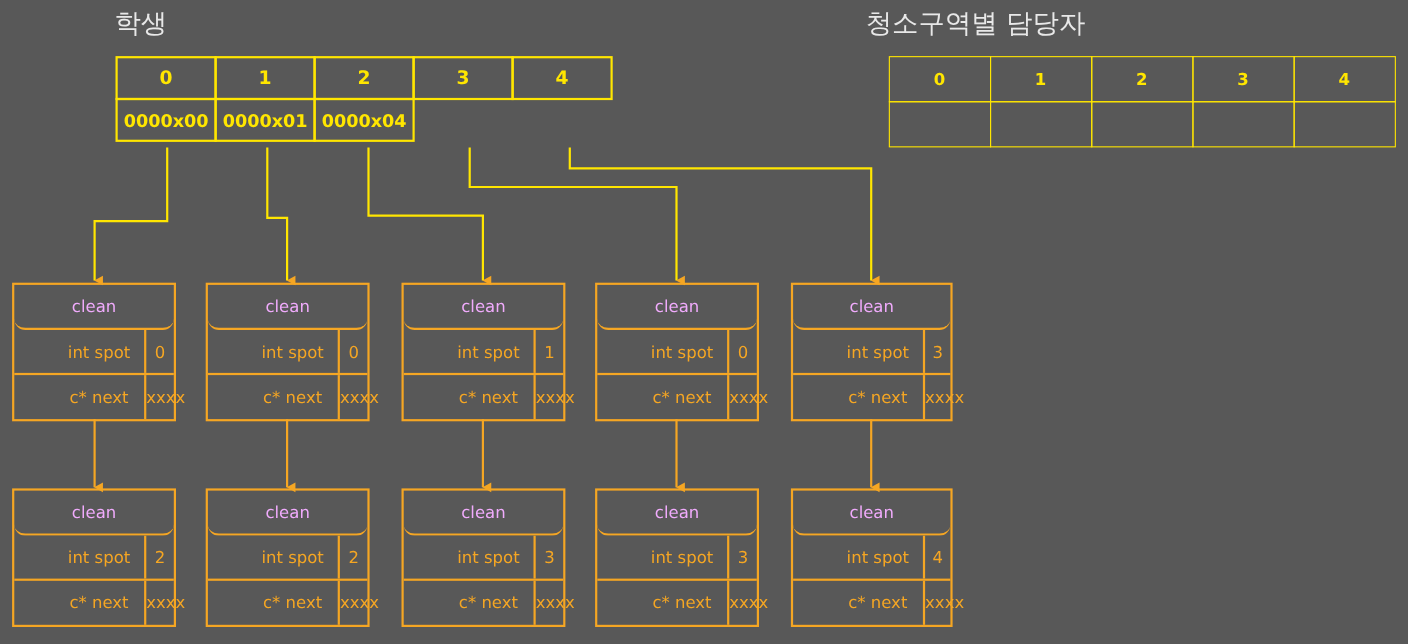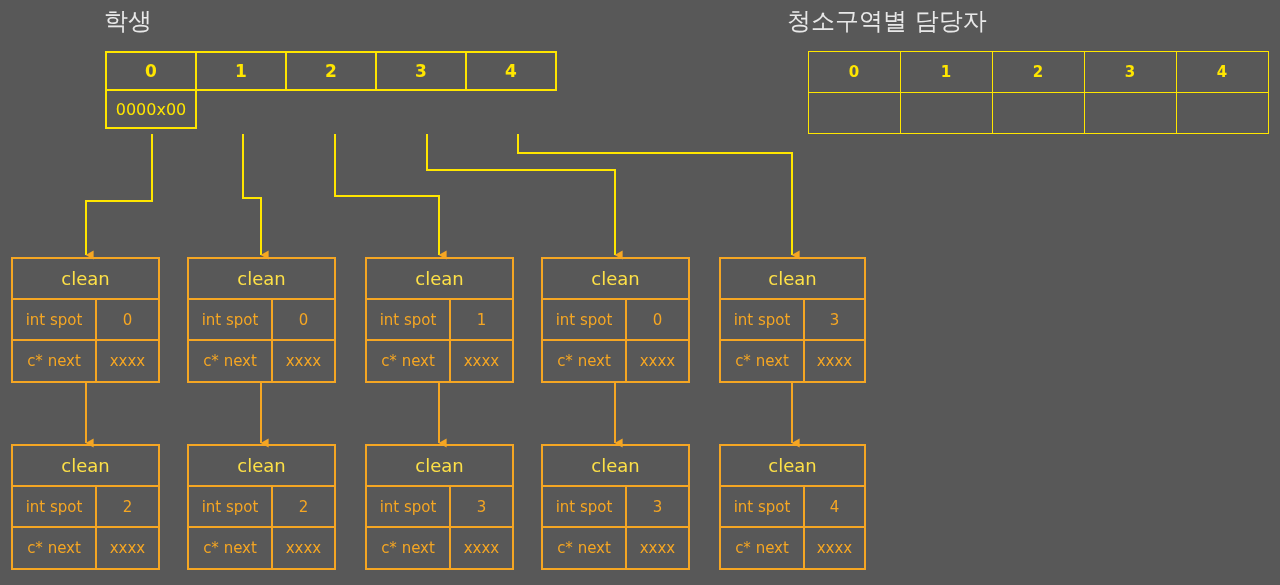--- a/index.html
+++ b/index.html
@@ -40,21 +40,21 @@
   }
 
   
   #students-array{left:106px;top:52px;}
   #students-array .array-cell{
     width:92px;
     border:2px solid #ffe600;
     margin:-1px;
   }
   #students-array .idx-row .array-cell{height:40px;font-size:17px;font-weight:bold;}
-  #students-array .val-row .array-cell{height:40px;font-size:16px;font-weight:normal;}
+  #students-array .val-row .array-cell{height:40px;font-size:16px;font-weight:bold;}
 
   
   #zones-array{left:808px;top:51px;}
   #zones-array .array-cell{
     width:93px;
     border:1px solid #ffe600;
     margin:-0.5px;
   }
   #zones-array .idx-row .array-cell{height:42px;font-size:15px;font-weight:bold;}
   #zones-array .val-row .array-cell{height:42px;font-size:15px;}
@@ -64,28 +64,30 @@
     position:absolute;
     box-sizing:border-box;
     border:2px solid #f5a623;
     display:flex;flex-direction:column;
     background:transparent;
   }
   .node-title{
     box-sizing:border-box;
     height:42px;
     display:flex;align-items:center;justify-content:center;
-    color:#fde047;
-    font-size:18px;
+    color:#f0abfc;
+    font-size:15px;
     border-bottom:2px solid #f5a623;
+    border-radius:10px;
   }
   .node-field{
     box-sizing:border-box;
     height:41px;
     display:flex;
+    padding-left:36px;
   }
   .node-field.with-border{border-bottom:2px solid #f5a623;}
   .field-name{
     box-sizing:border-box;
     flex:0 0 84px;
     display:flex;align-items:center;justify-content:center;
     color:#f5a623;font-size:15px;
     border-right:2px solid #f5a623;
     white-space:nowrap;
   }
@@ -112,20 +114,22 @@
   <div class="array-table" id="students-array">
     <div class="array-row idx-row">
       <div class="array-cell">0</div>
       <div class="array-cell">1</div>
       <div class="array-cell">2</div>
       <div class="array-cell">3</div>
       <div class="array-cell">4</div>
     </div>
     <div class="array-row val-row">
       <div class="array-cell">0000x00</div>
+      <div class="array-cell">0000x01</div>
+      <div class="array-cell">0000x04</div>
     </div>
   </div>
 
   <div class="array-table" id="zones-array">
     <div class="array-row idx-row">
       <div class="array-cell">0</div>
       <div class="array-cell">1</div>
       <div class="array-cell">2</div>
       <div class="array-cell">3</div>
       <div class="array-cell">4</div>

